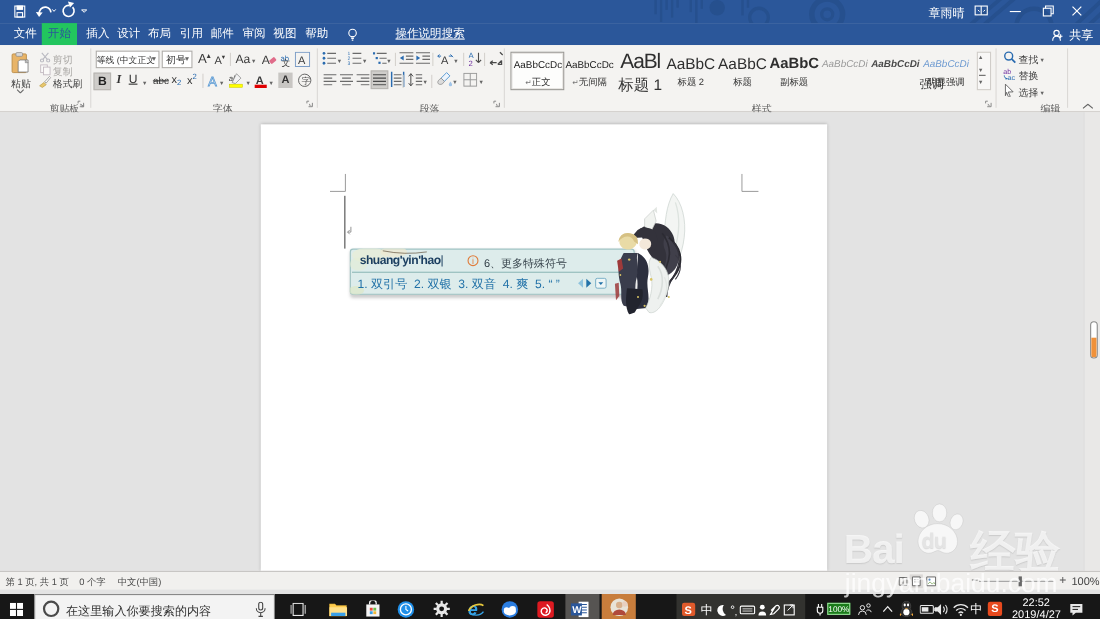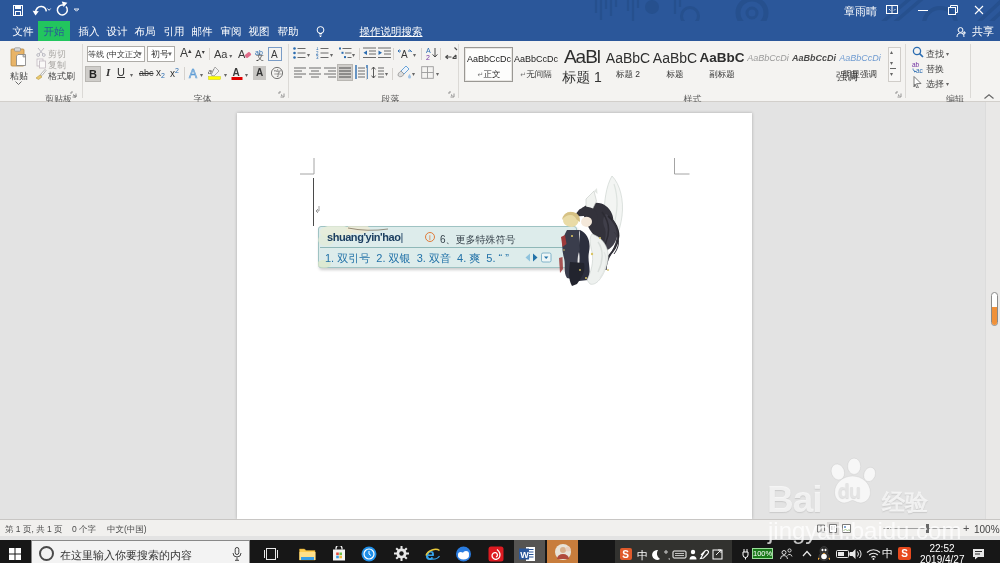--- a/index.html
+++ b/index.html
@@ -503,21 +503,21 @@
     <span style="position:absolute;left:1px;top:25px;font-size:37px;font-weight:bold;letter-spacing:-1px;">Bai</span>
     <svg width="57" height="58" viewBox="0 0 70 66" style="position:absolute;left:58px;top:2px;">
       <g fill="rgba(252,252,252,0.78)" stroke="rgba(160,160,160,0.28)" stroke-width="0.8">
         <ellipse cx="17" cy="17" rx="8" ry="10" transform="rotate(-20 17 17)"></ellipse>
         <ellipse cx="37" cy="10" rx="8" ry="10"></ellipse>
         <ellipse cx="56" cy="20" rx="7" ry="9" transform="rotate(20 56 20)"></ellipse>
         <path d="M35 22 c12 0 22 9 22 20 c0 8 -6 13 -12 13 c-5 0 -7 -3 -10 -3 c-3 0 -5 3 -10 3 c-6 0 -12 -5 -12 -13 c0 -11 10 -20 22 -20 z"></path>
       </g>
       <text x="17" y="49" font-size="24" font-weight="bold" fill="#e4e4e4" font-family="Liberation Sans" letter-spacing="-1">du</text>
     </svg>
-    <span style="position:absolute;left:116px;top:33px;font-size:23px;font-weight:bold;">经验</span>
+    <span style="position:absolute;left:116px;top:20px;font-size:41px;font-weight:bold;">经验</span>
   </div>
 </div>
 <div class="abs" style="left:768px;top:517px;font-size:24px;color:rgba(255,255,255,0.75);z-index:30;">jingyan.baidu.com</div>
 
 <div id="statusbar">
   <span style="position:absolute;left:5px;top:4px;">第 1 页, 共 1 页</span>
   <span style="position:absolute;left:72px;top:4px;">0 个字</span>
   <span style="position:absolute;left:107px;top:4px;">中文(中国)</span>
 
   <svg style="position:absolute;left:816px;top:2px;" width="36" height="13" viewBox="0 0 36 13">

